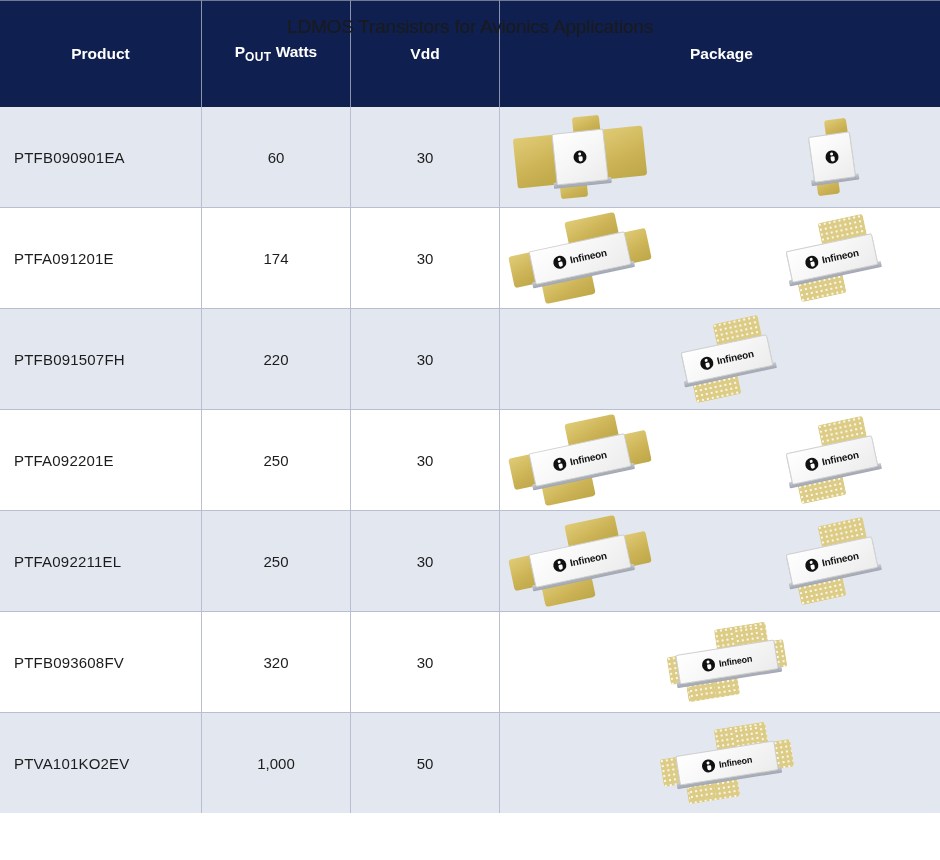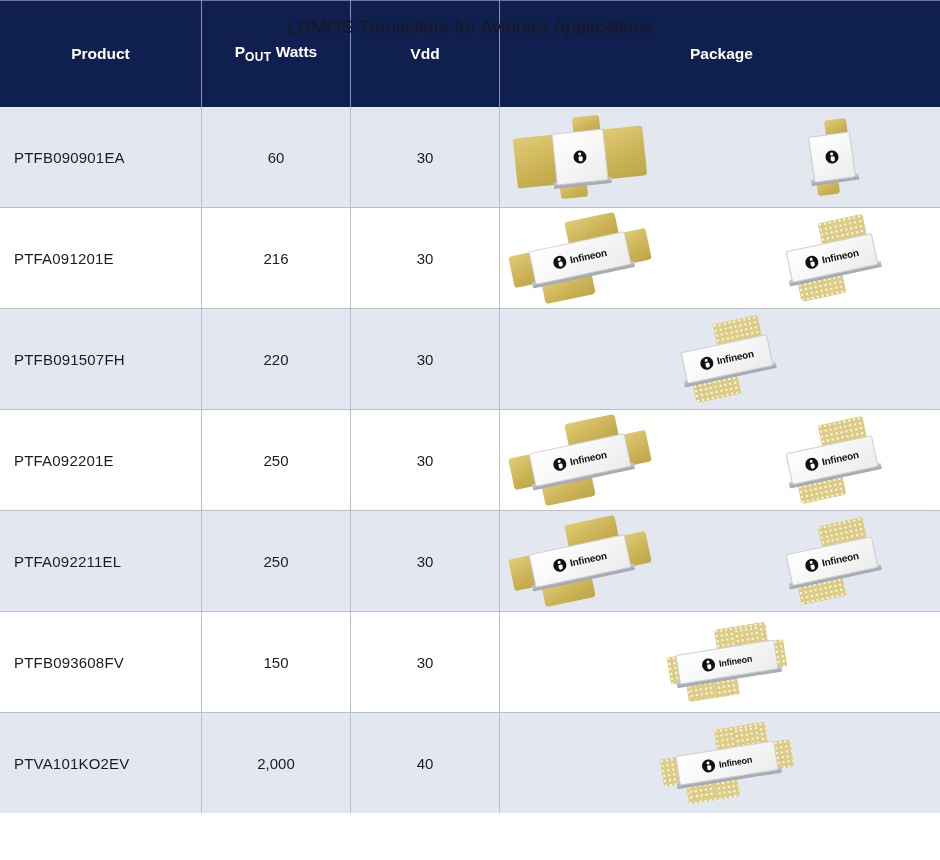--- a/index.html
+++ b/index.html
@@ -225,21 +225,21 @@
                       <span class="mark"></span>
                     </div>
                   </div>
                 </div>
               </div>
             </div>
           </td>
         </tr>
         <tr class="plain">
           <td class="c-product">PTFA091201E</td>
-          <td class="c-pout">216</td>
+          <td class="c-pout">174</td>
           <td class="c-vdd">30</td>
           <td class="c-pkg">
             <div class="pkg-row">
               <div class="pkg" style="left: 78px; transform: translate(-50%, -50%);">
                 <div class="tr" style="width: 140px; height: 74px; transform: rotate(-12deg);">
                   <div class="lead" style="left: 0px; top: 21px; width: 27px; height: 32px; border-radius: 3px 0px 0px 3px;"></div>
                   <div class="lead" style="left: 113px; top: 21px; width: 27px; height: 32px; border-radius: 0px 3px 3px 0px;"></div>
                   <div style="position: absolute; left: -1px; top: 24px; width: 9px; height: 24px; border-radius: 0px 7px 7px 0px; background: transparent; box-shadow: 0px 0px 0px 0px inset;"></div>
                   <div class="lead" style="left: 62.35px; top: -1px; width: 51px; height: 24px; border-radius: 3px 3px 0px 0px;"></div>
                   <div class="lead" style="left: 26.65px; top: 51px; width: 51px; height: 24px; border-radius: 0px 0px 3px 3px;"></div>
@@ -361,21 +361,21 @@
                       <span class="word" style="font-size: 10px;">Infineon</span>
                     </div>
                   </div>
                 </div>
               </div>
             </div>
           </td>
         </tr>
         <tr class="plain">
           <td class="c-product">PTFB093608FV</td>
-          <td class="c-pout">150</td>
+          <td class="c-pout">320</td>
           <td class="c-vdd">30</td>
           <td class="c-pkg">
             <div class="pkg-row">
               <div class="pkg" style="left: 225px; transform: translate(-50%, -50%);">
                 <div class="tr" style="width: 118px; height: 66px; transform: rotate(-9deg);">
                   <div class="lead pat" style="left: 0px; top: 19px; width: 15px; height: 28px; border-radius: 3px 0px 0px 3px;"></div>
                   <div class="lead pat" style="left: 103px; top: 19px; width: 15px; height: 28px; border-radius: 0px 3px 3px 0px;"></div>
                   <div class="lead pat" style="left: 51.2px; top: -1px; width: 52px; height: 22px; border-radius: 3px 3px 0px 0px;"></div>
                   <div class="lead pat" style="left: 14.8px; top: 45px; width: 52px; height: 22px; border-radius: 0px 0px 3px 3px;"></div>
                   <div class="lead pat" style="left: 71px; top: 2px; width: 26px; height: 20px; border-radius: 2px 2px 0px 0px;"></div>
@@ -387,22 +387,22 @@
                       <span class="word" style="font-size: 9px;">Infineon</span>
                     </div>
                   </div>
                 </div>
               </div>
             </div>
           </td>
         </tr>
         <tr class="alt">
           <td class="c-product">PTVA101KO2EV</td>
-          <td class="c-pout">2,000</td>
-          <td class="c-vdd">40</td>
+          <td class="c-pout">1,000</td>
+          <td class="c-vdd">50</td>
           <td class="c-pkg">
             <div class="pkg-row">
               <div class="pkg" style="left: 225px; transform: translate(-50%, -50%);">
                 <div class="tr" style="width: 132px; height: 68px; transform: rotate(-9deg);">
                   <div class="lead pat" style="left: 0px; top: 20px; width: 22px; height: 28px; border-radius: 3px 0px 0px 3px;"></div>
                   <div class="lead pat" style="left: 110px; top: 20px; width: 22px; height: 28px; border-radius: 0px 3px 3px 0px;"></div>
                   <div style="position: absolute; left: -1px; top: 23px; width: 9px; height: 20px; border-radius: 0px 7px 7px 0px; background: transparent; box-shadow: 0px 0px 0px 0px inset;"></div>
                   <div class="lead pat" style="left: 58.2px; top: -1px; width: 52px; height: 23px; border-radius: 3px 3px 0px 0px;"></div>
                   <div class="lead pat" style="left: 21.8px; top: 46px; width: 52px; height: 23px; border-radius: 0px 0px 3px 3px;"></div>
                   <div class="lead pat" style="left: 78px; top: 2px; width: 26px; height: 21px; border-radius: 2px 2px 0px 0px;"></div>

